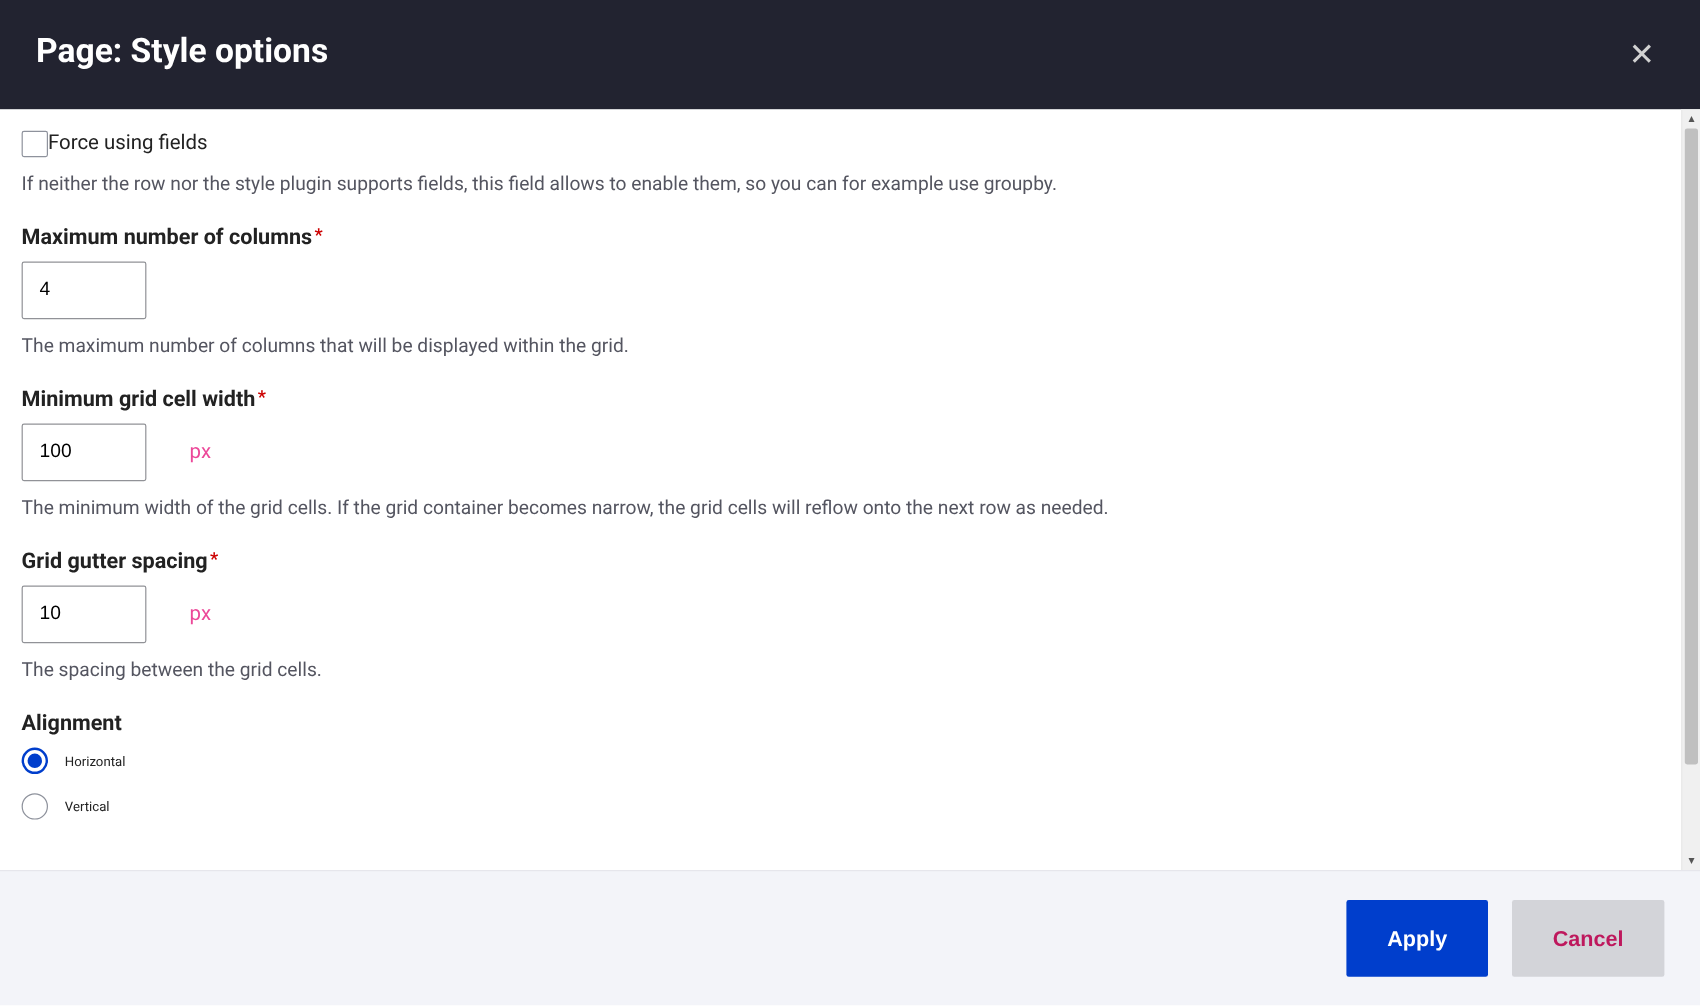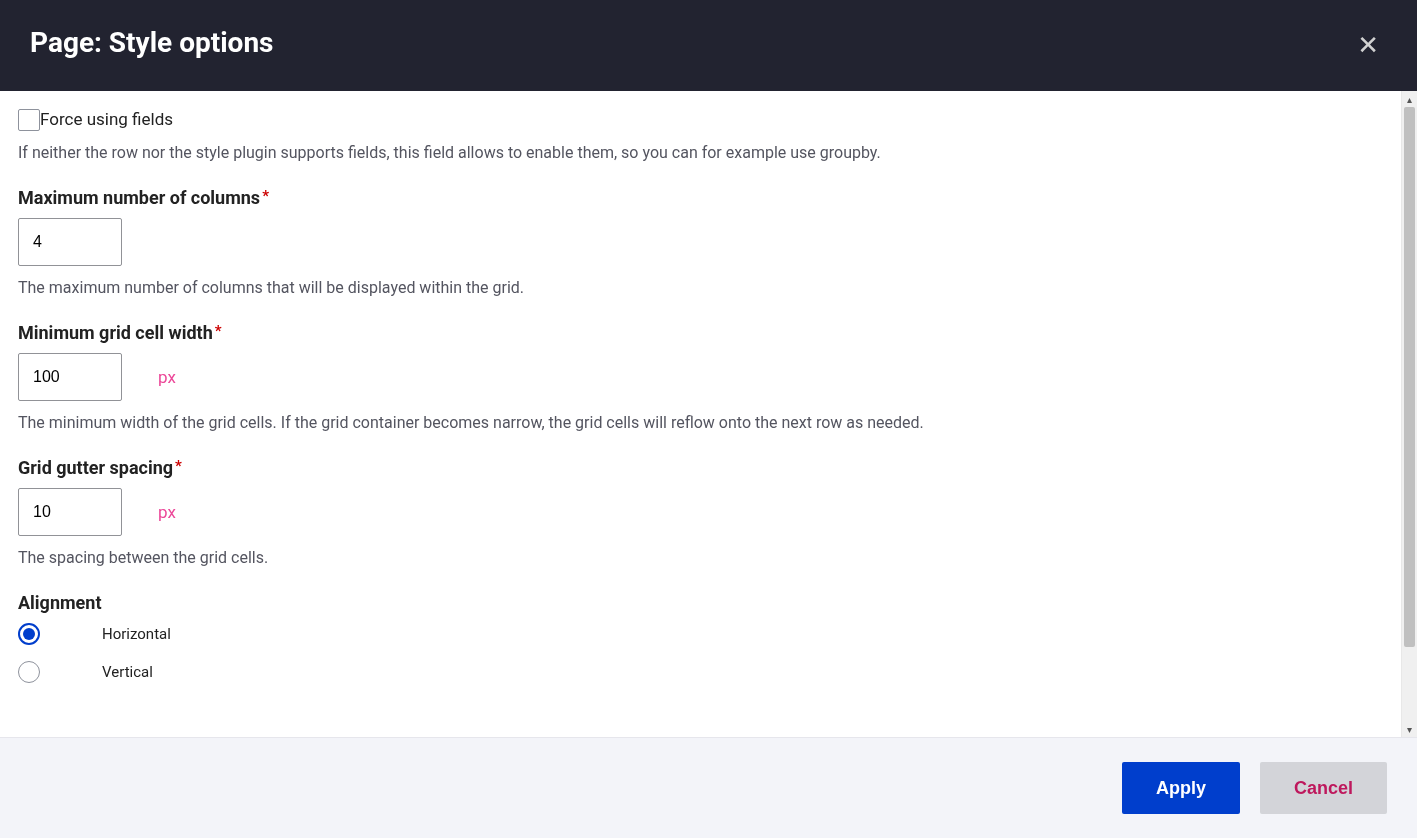--- a/index.html
+++ b/index.html
@@ -126,32 +126,32 @@
     }
     .radio-outer.selected {
       border: 2px solid #003ecc;
     }
     .radio-inner {
       width: 12px;
       height: 12px;
       border-radius: 50%;
       background: #003ecc;
     }
-    .radio-label { font-size: 15px; margin-left: 48px; }
+    .radio-label { font-size: 11px; }
     .alignment-desc { margin-top: 2px; }
     .modal-footer {
       background: #f3f4f9;
       padding: 24px 30px;
       display: flex;
       justify-content: flex-end;
       gap: 20px;
       border-top: 1px solid #e6e6ec;
     }
     .btn {
-      height: 52px;
+      height: 64px;
       padding: 0 34px;
       font-size: 18px;
       font-weight: 700;
       border: none;
       border-radius: 2px;
       cursor: pointer;
     }
     .btn-primary { background: #003ecc; color: #fff; }
     .btn-secondary { background: #d3d4d9; color: #be185d; }
   </style>

